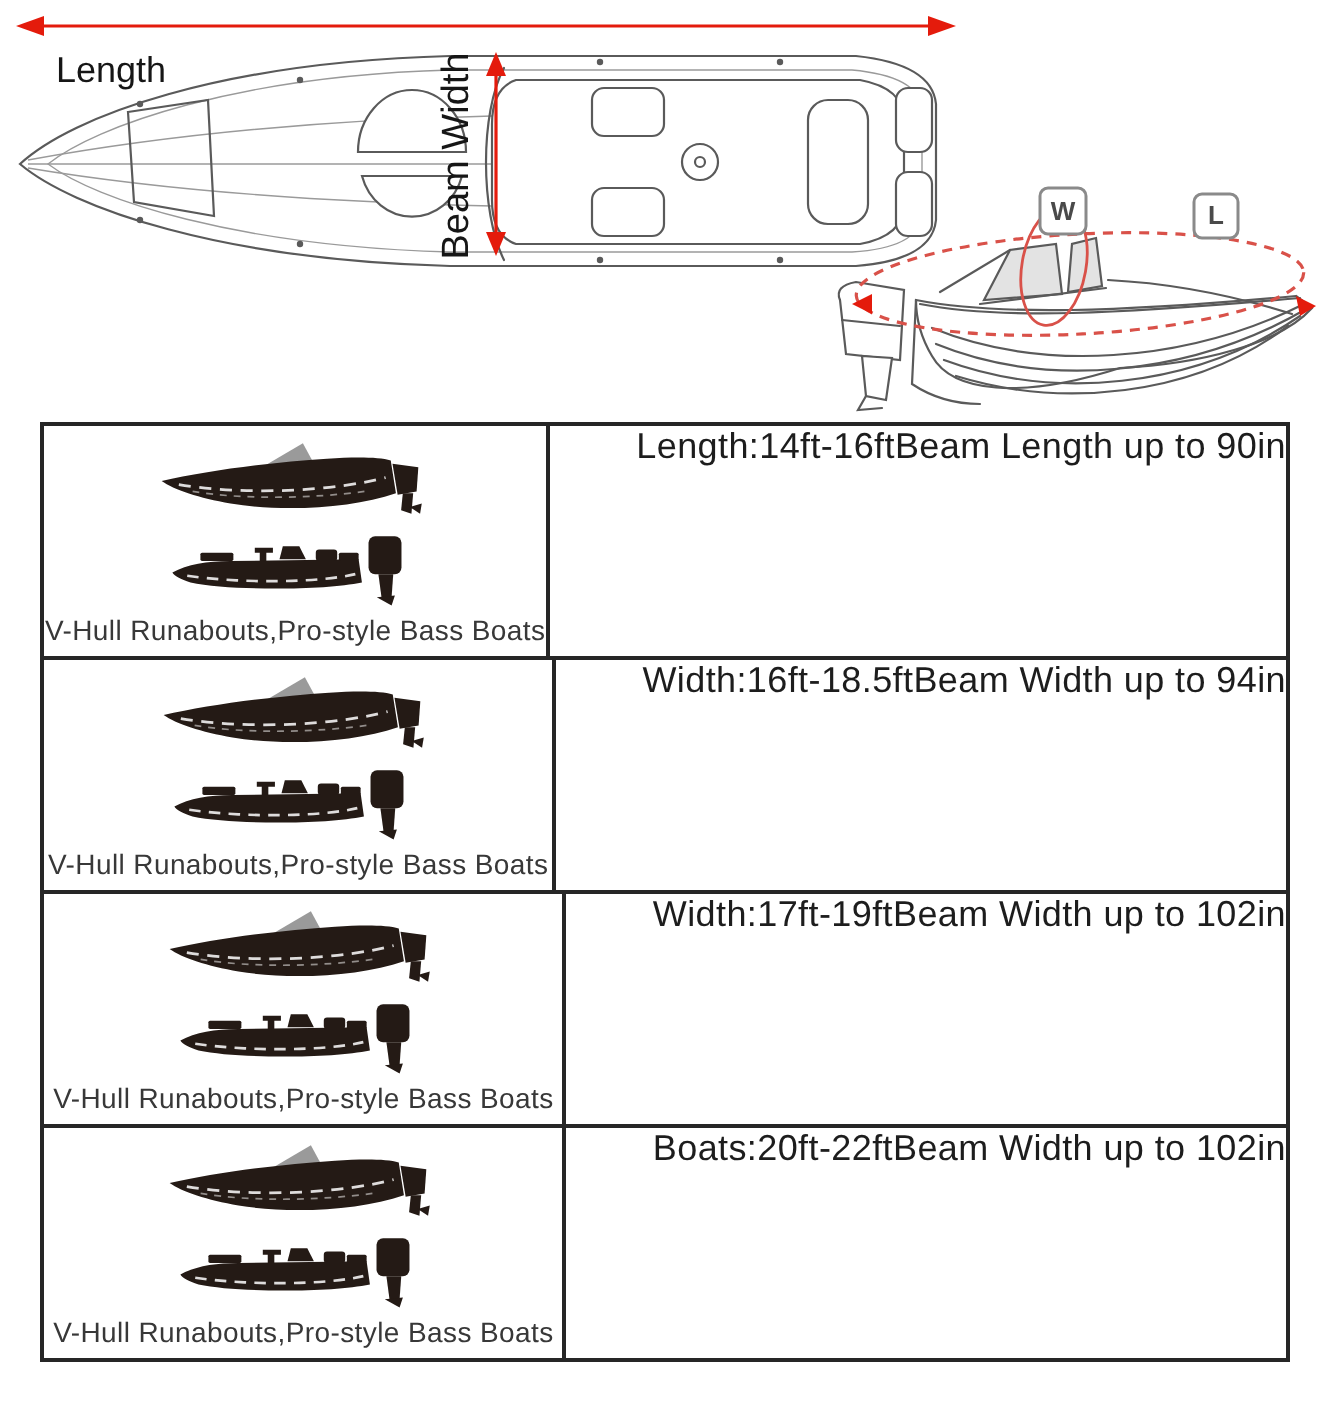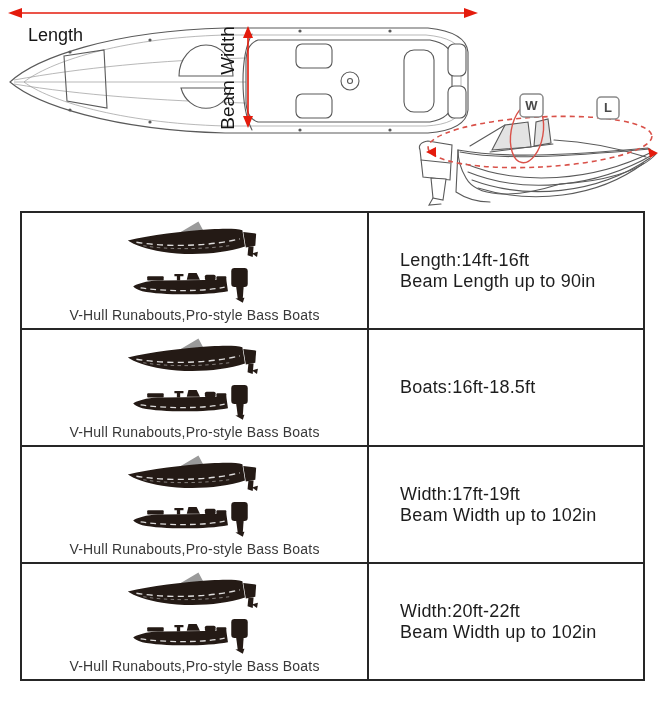--- a/index.html
+++ b/index.html
@@ -32,21 +32,21 @@
   .sil-dash2{stroke:#fff;fill:none;stroke-width:1;stroke-dasharray:4 4;opacity:.5;}
 
   .size-table{position:absolute;left:20px;top:211px;width:625px;height:470px;
     border:2px solid var(--table-border);display:flex;flex-direction:column;background:#fff;}
   .row{flex:1;display:flex;border-bottom:2px solid var(--table-border);min-height:0;}
   .row:last-child{border-bottom:none;}
   .cell-left{width:347px;border-right:2px solid var(--table-border);display:flex;flex-direction:column;
     align-items:center;justify-content:space-between;padding:6px 0 3px;min-height:0;}
   .boat-svg{flex:0 1 auto;display:block;}
   .caption{font-size:14px;color:#383838;letter-spacing:.2px;white-space:nowrap;line-height:20px;}
-  .cell-right{flex:1;display:flex;flex-direction:column;justify-content:center;padding-left:31px;}
+  .cell-right{flex:1;display:flex;flex-direction:row;justify-content:center;padding-left:43px;}
   .spec-line{font-size:18px;line-height:21px;color:var(--text-dark);letter-spacing:.2px;white-space:nowrap;}
 </style>
 </head>
 <body>
 
 <div class="stage">
 
   <svg class="top-diagram" width="667" height="211" viewBox="0 0 667 211">
 
     <g>
@@ -179,21 +179,22 @@
       <div class="cell-left">
         <svg class="boat-svg" width="158" height="50" viewBox="0 0 160 52">
             <use href="#runabout"></use>
           </svg>
         <svg class="boat-svg" width="150" height="46" viewBox="0 0 160 50">
             <use href="#bassboat"></use>
           </svg>
         <div class="caption">V-Hull Runabouts,Pro-style Bass Boats</div>
       </div>
       <div class="cell-right">
-        <div class="spec-line">Boats:16ft-18.5ft</div>
+        <div class="spec-line">Width:16ft-18.5ft</div>
+        <div class="spec-line">Beam Width up to 94in</div>
       </div>
     </div>
 
     <div class="row">
       <div class="cell-left">
         <svg class="boat-svg" width="158" height="50" viewBox="0 0 160 52">
             <use href="#runabout"></use>
           </svg>
         <svg class="boat-svg" width="150" height="46" viewBox="0 0 160 50">
             <use href="#bassboat"></use>
@@ -210,19 +211,19 @@
       <div class="cell-left">
         <svg class="boat-svg" width="158" height="50" viewBox="0 0 160 52">
             <use href="#runabout"></use>
           </svg>
         <svg class="boat-svg" width="150" height="46" viewBox="0 0 160 50">
             <use href="#bassboat"></use>
           </svg>
         <div class="caption">V-Hull Runabouts,Pro-style Bass Boats</div>
       </div>
       <div class="cell-right">
-        <div class="spec-line">Width:20ft-22ft</div>
+        <div class="spec-line">Boats:20ft-22ft</div>
         <div class="spec-line">Beam Width up to 102in</div>
       </div>
     </div>
 
   </div>
 </div>
 
 </body></html>

